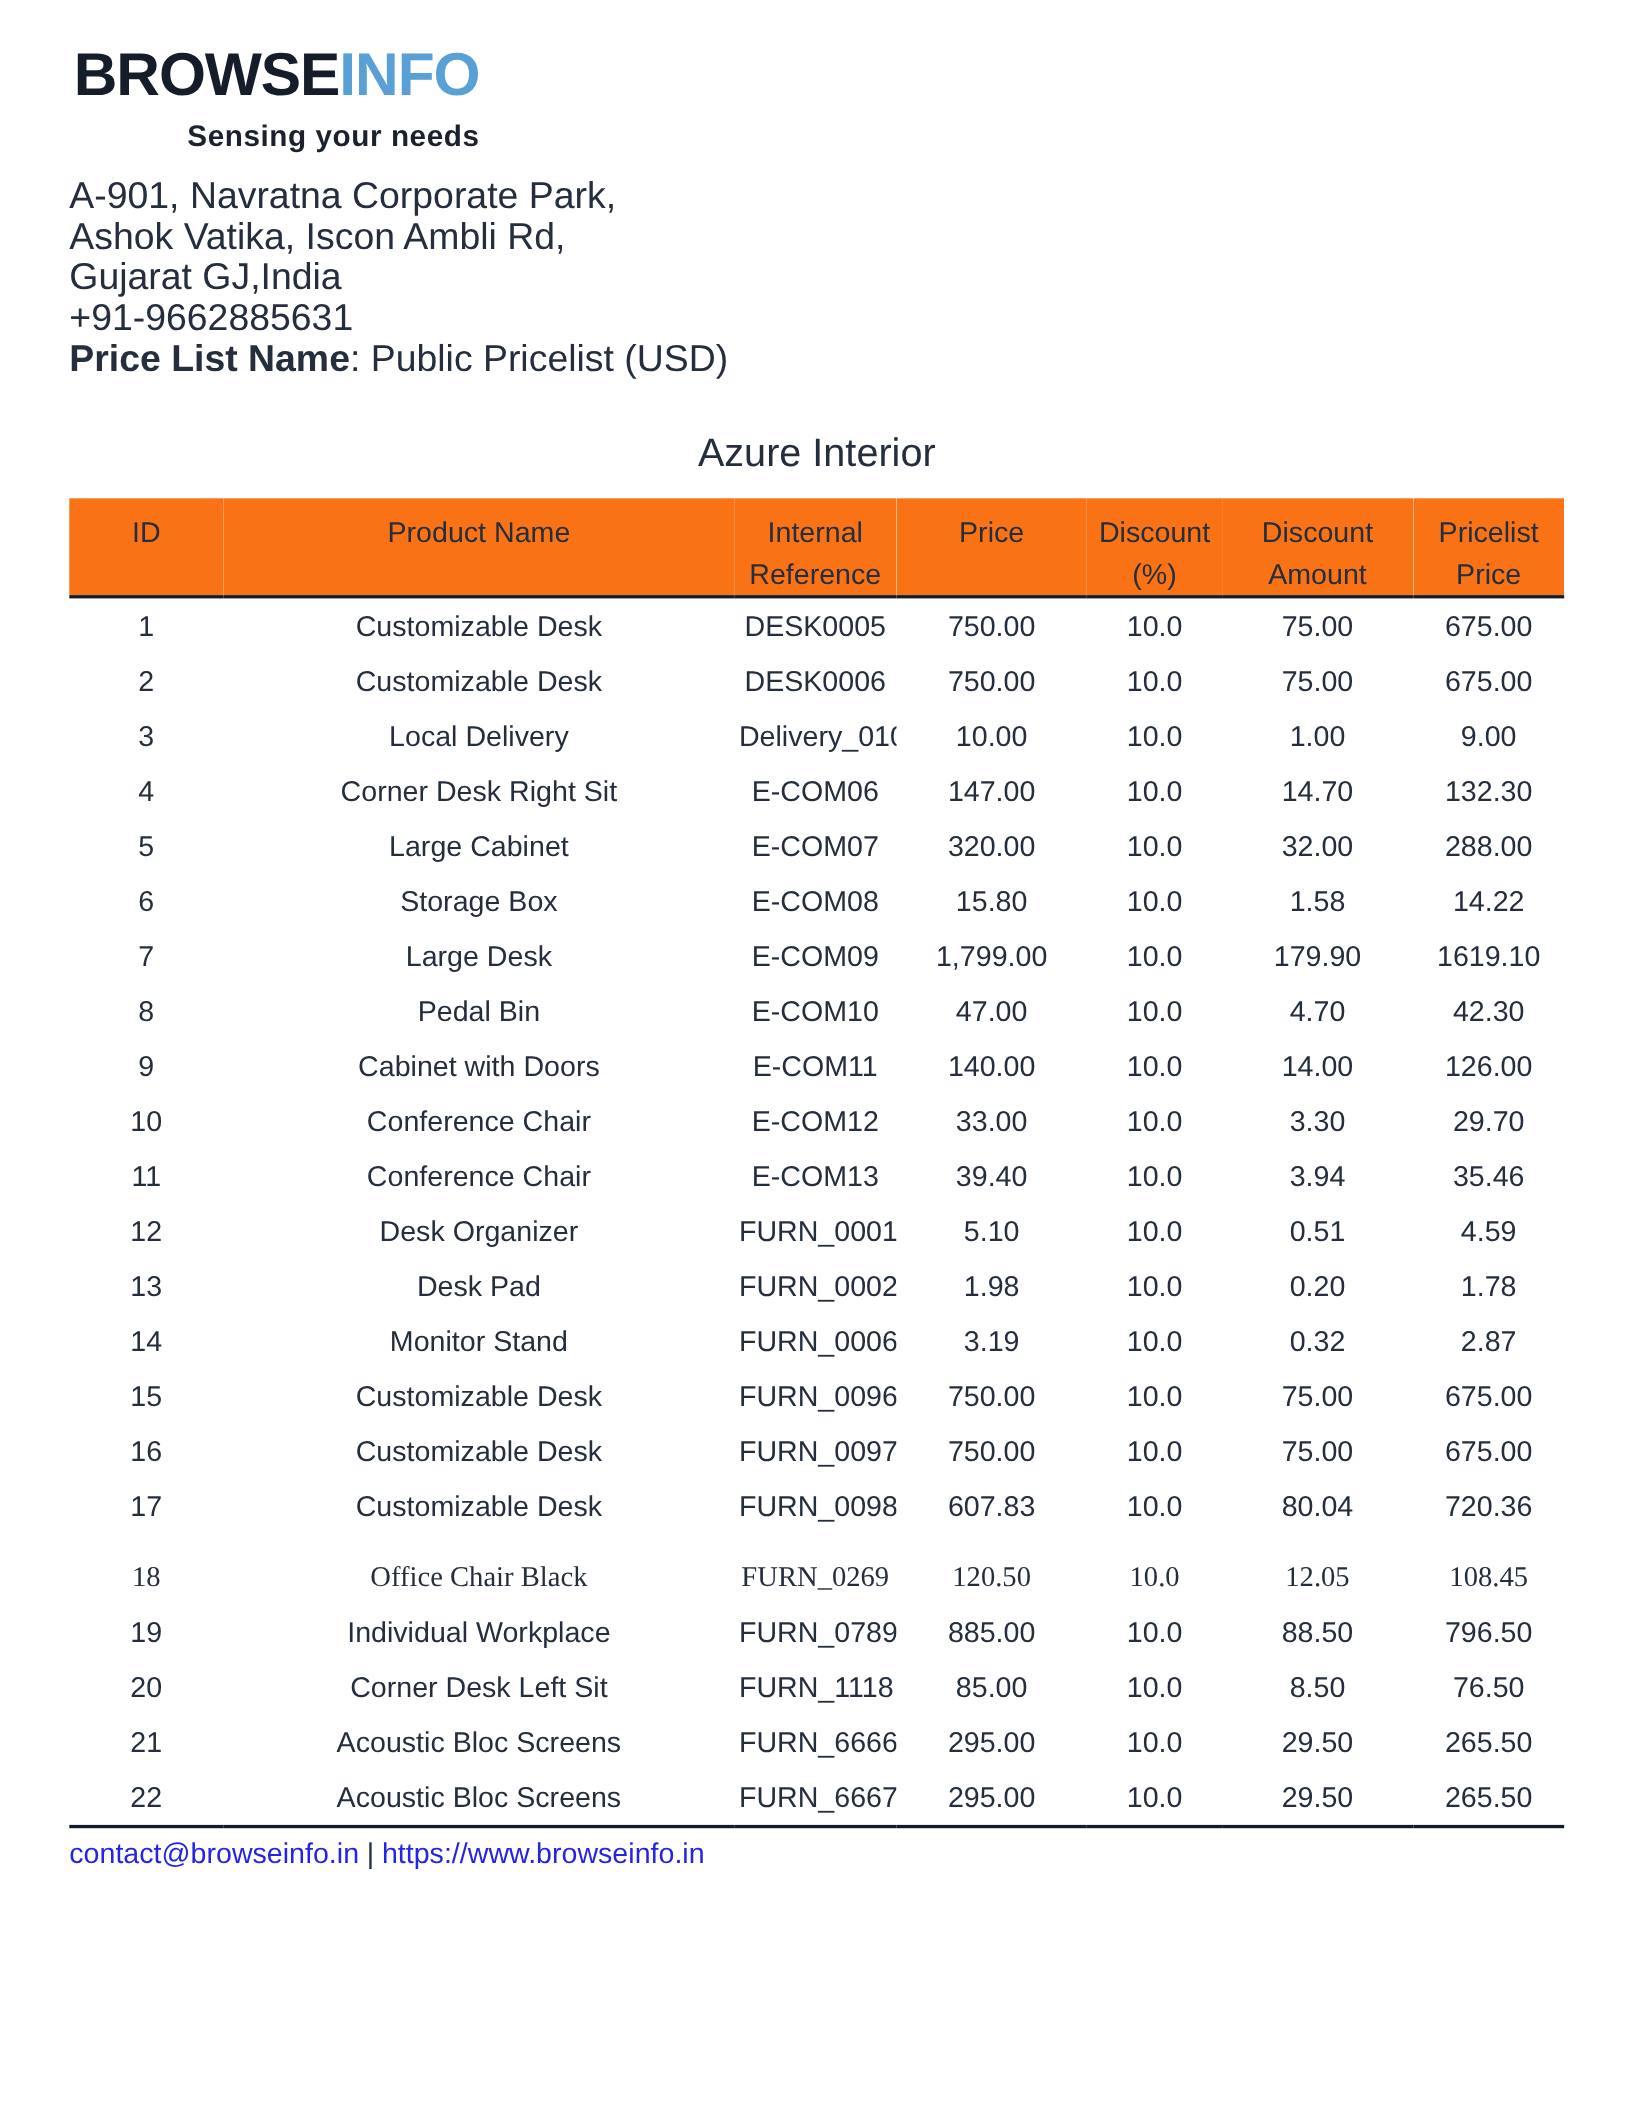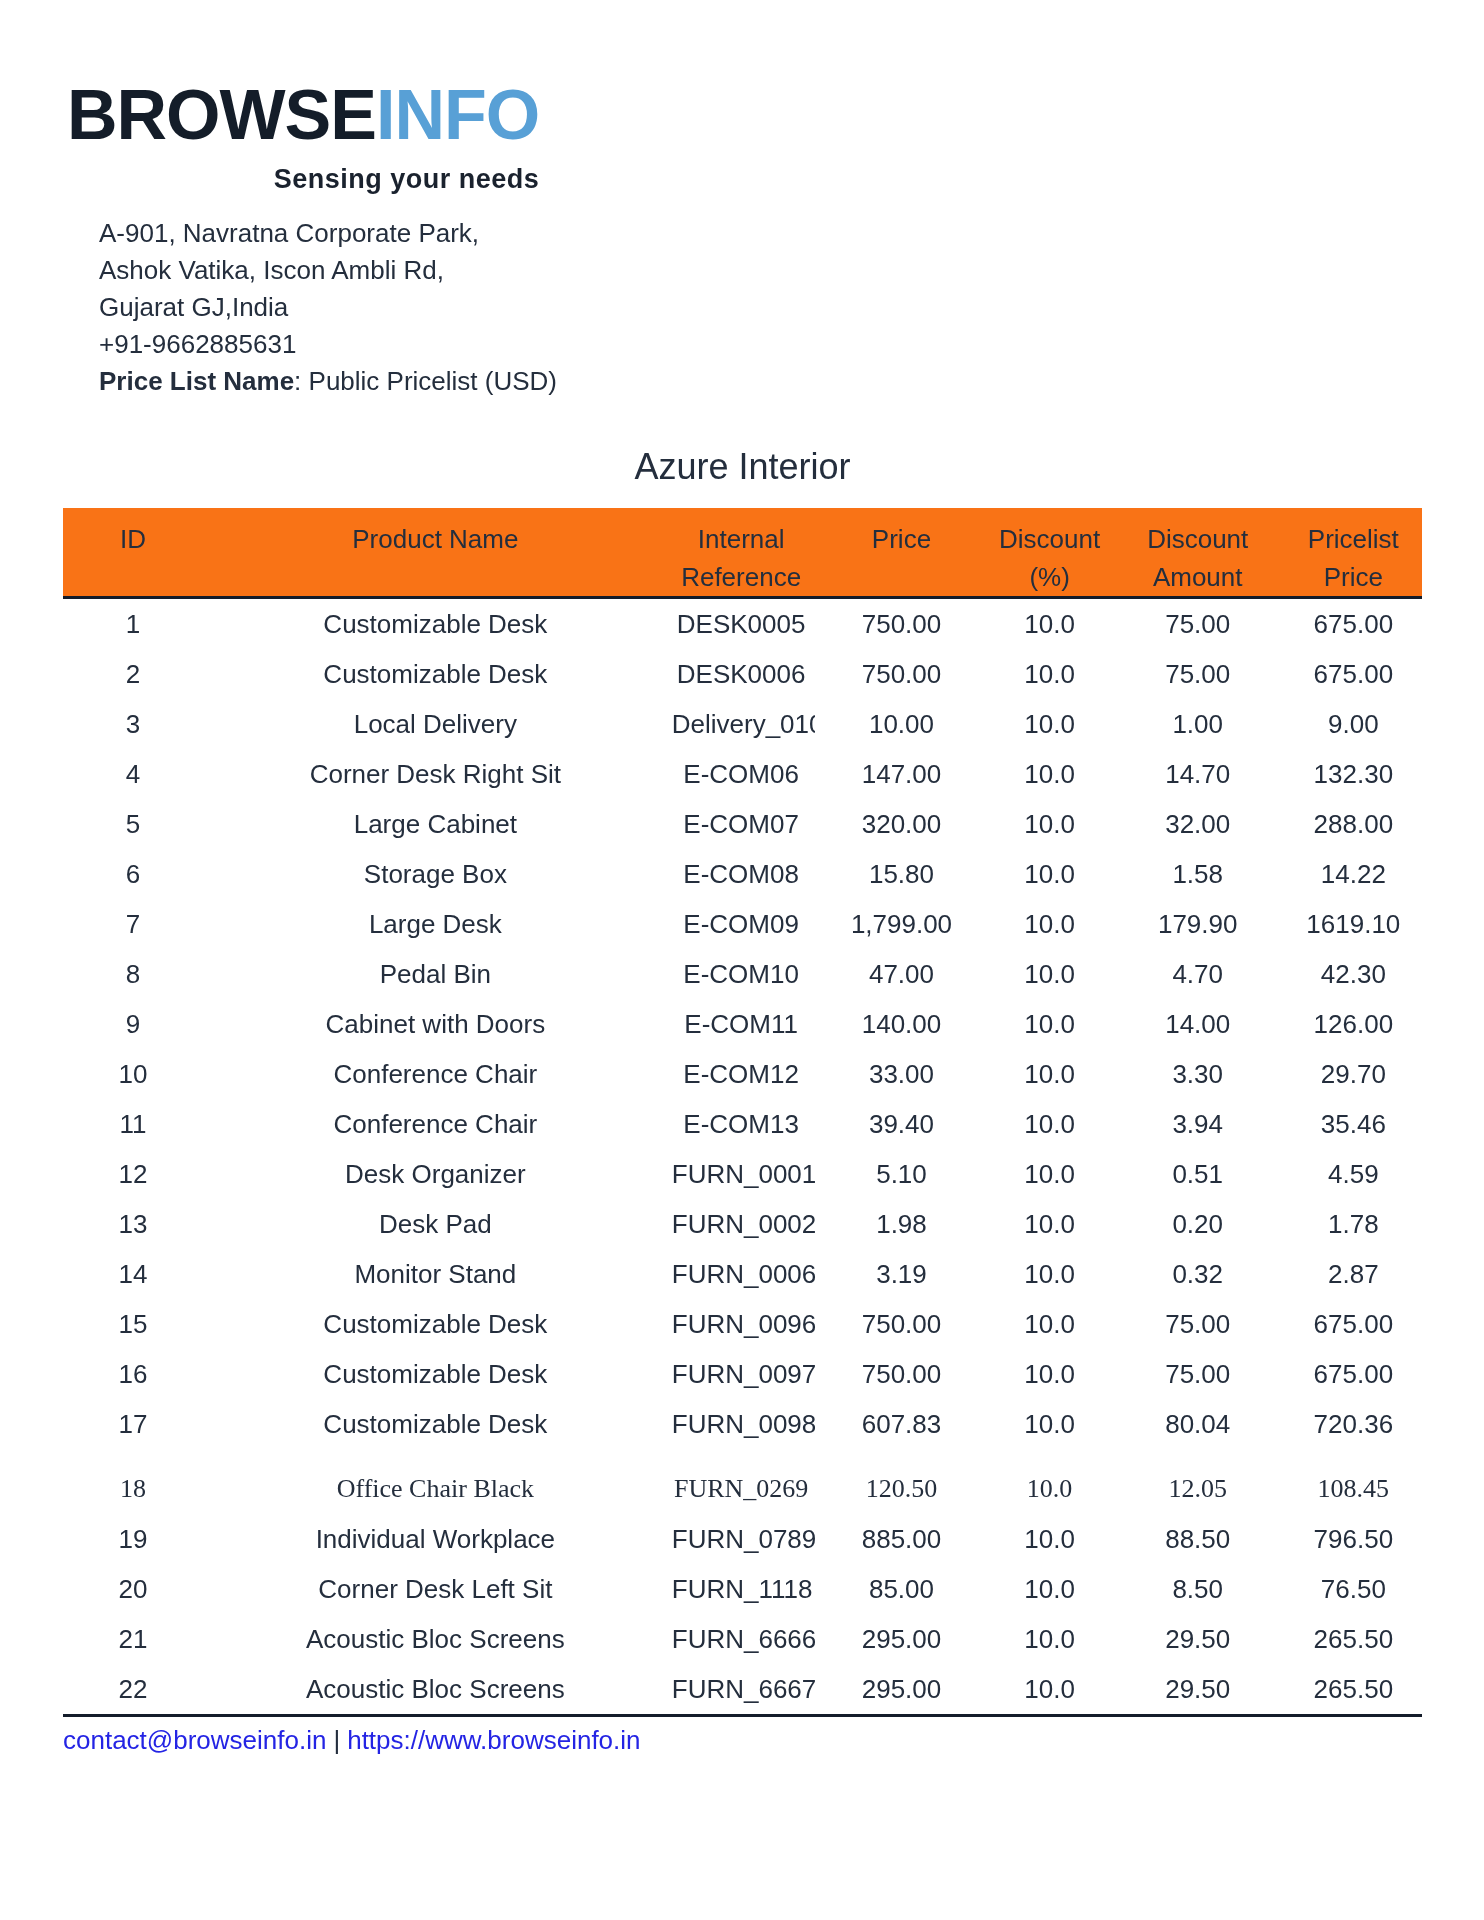--- a/index.html
+++ b/index.html
@@ -3,26 +3,26 @@
 <meta charset="utf-8">
 <style>
   html, body { margin: 0; padding: 0; background: #ffffff; }
   .page {
     width: 1484px; height: 1920px; background: #ffffff;
     font-family: "Liberation Sans", sans-serif; color: #242e3d;
     box-sizing: border-box; padding: 40px 62px 0 63px;
     position: relative; overflow: hidden;
   }
   .logo-wrap { display: inline-flex; flex-direction: column; margin-left: 4px; }
-  .logo { font-size: 70px; font-weight: bold; letter-spacing: -1px; line-height: 1.0; white-space: nowrap; margin-top: 40px; }
+  .logo { font-size: 55px; font-weight: bold; letter-spacing: -1px; line-height: 1.0; white-space: nowrap; }
   .logo .primary { color: #141d29; }
   .logo .secondary { color: #58a0d6; }
   .tagline { align-self: flex-end; font-size: 27px; font-weight: 700; margin-top: 14px; color: #1a222e; letter-spacing: 0.5px; }
 
-  .address { margin-top: 20px; font-size: 26px; line-height: 37px; margin-left: 36px; }
+  .address { margin-top: 20px; font-size: 34px; line-height: 37px; }
   .address p { margin: 0; }
   .plabel { font-weight: bold; }
 
   .report-title { text-align: center; font-size: 36px; font-weight: 400; margin-top: 46px; margin-bottom: 20px; }
 
   table.pricelist { width: 100%; border-collapse: collapse; table-layout: fixed; border-bottom: 3px solid #141c2a; }
   table.pricelist thead th {
     background: #f97316; font-weight: 400; font-size: 26px;
     vertical-align: top; padding: 12px 4px 0 4px; line-height: 38px;
     height: 88px; box-sizing: border-box; border-bottom: 3px solid #141c2a;

